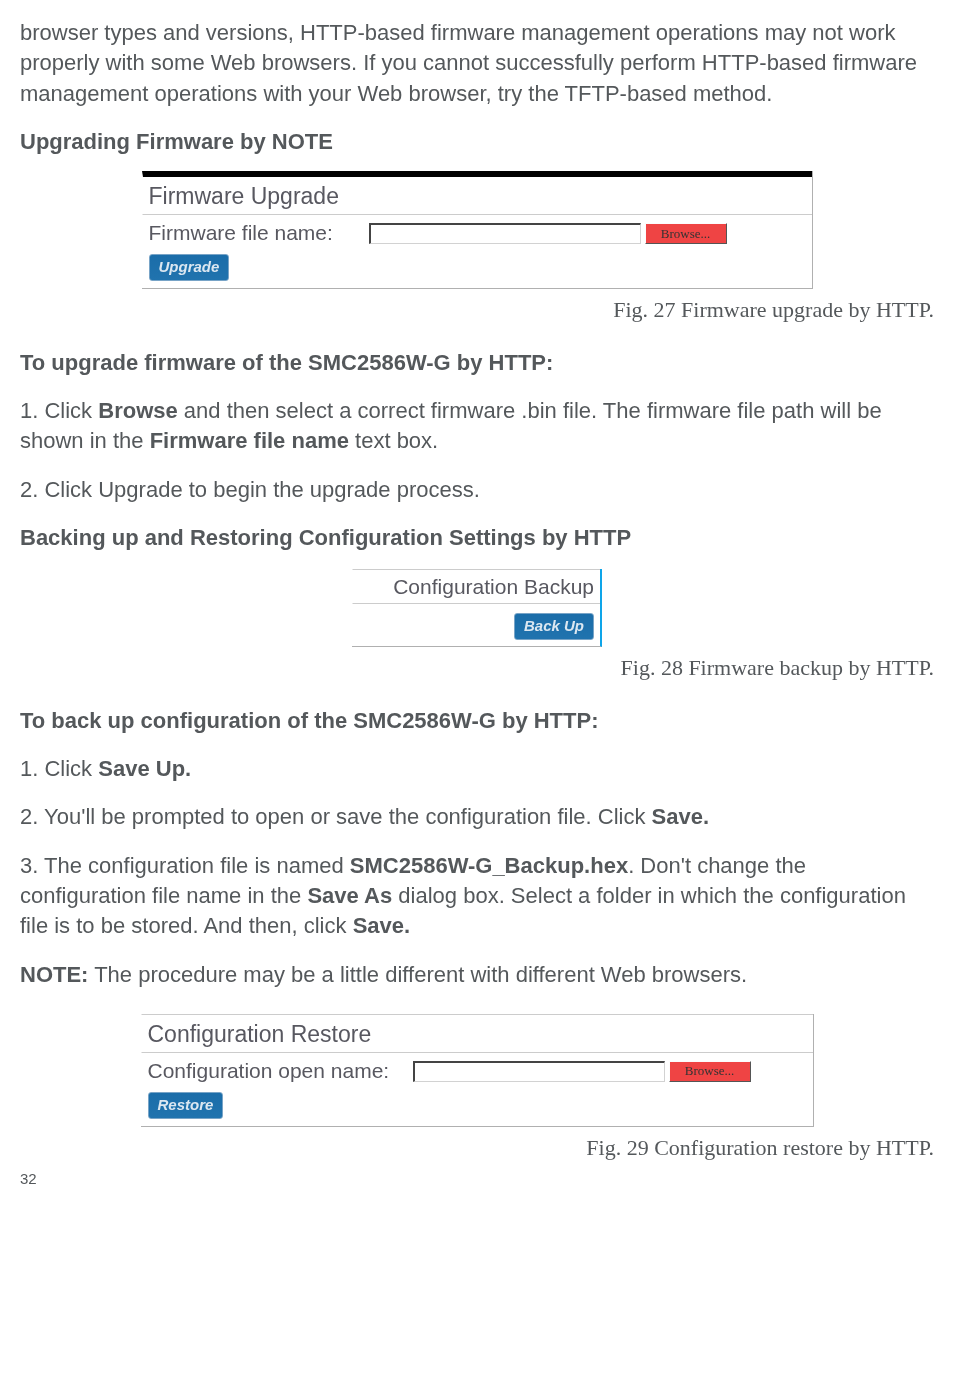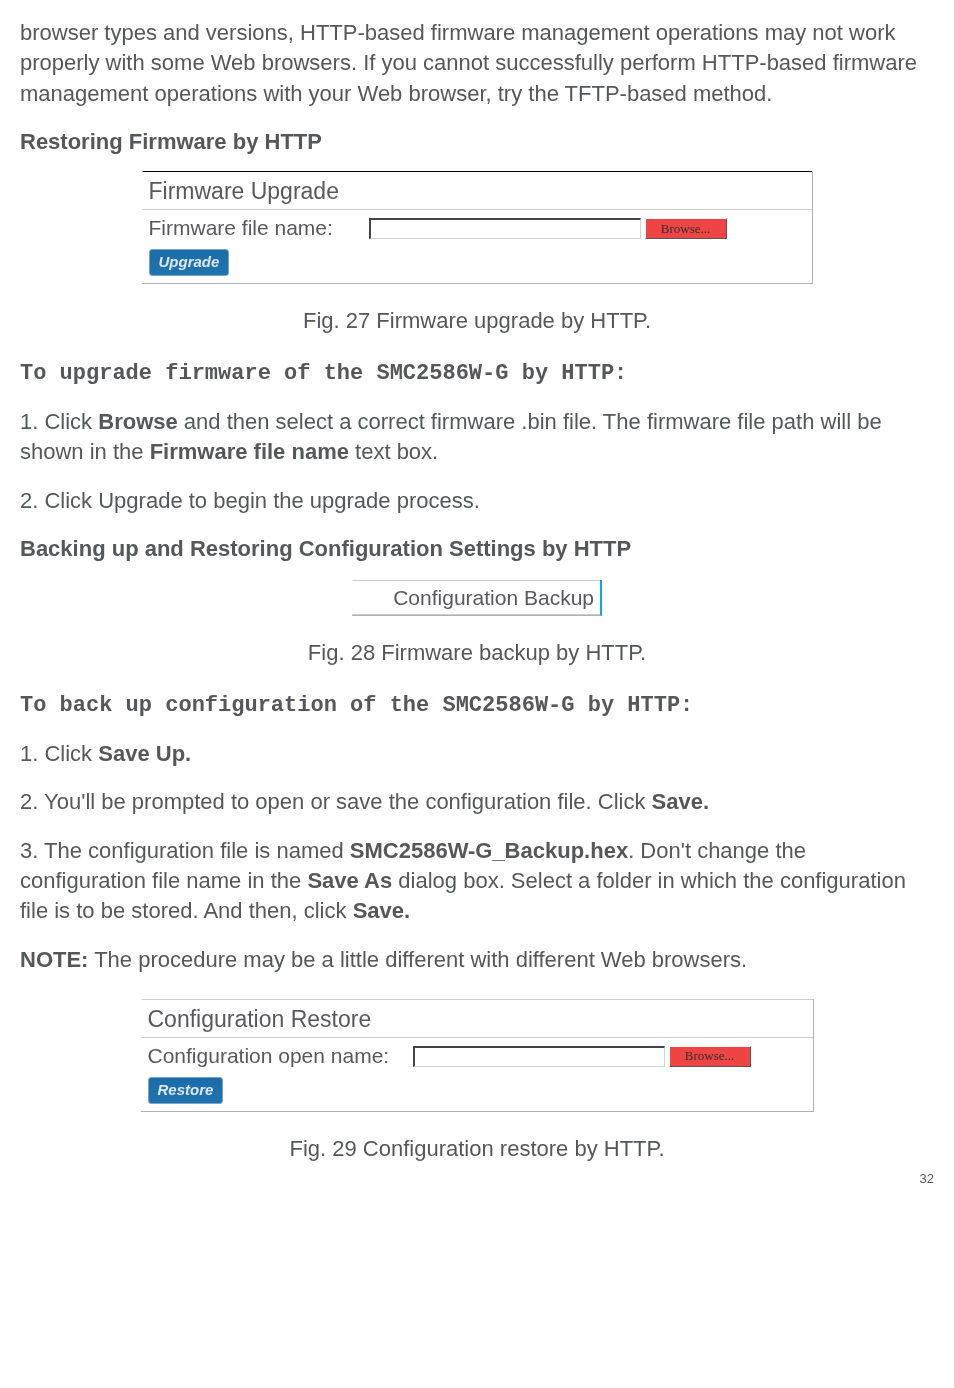--- a/index.html
+++ b/index.html
@@ -15,51 +15,51 @@
     p {
       margin: 0 0 18px 0;
     }
     .section-heading {
       font-weight: bold;
       margin: 0 0 14px 0;
     }
     .subheading {
       font-weight: bold;
       margin: 0 0 18px 0;
-      font-family: Liberation Mono, monospace;
     }
     .figure-caption {
-      text-align: center;
-      margin: 22px 0 22px 0;
+      text-align: right;
+      margin: 6px 0 22px 0;
+      font-family: Liberation Serif, serif;
     }
     .note-bold {
       font-weight: bold;
     }
     b {
       font-weight: bold;
     }
     .page-number {
-      text-align: right;
-      font-size: 13px;
+      text-align: left;
+      font-size: 15px;
       margin-top: 6px;
     }
     
     .fw-upgrade-box {
       width: 670px;
       margin: 0 auto 4px auto;
       border-right: 1px solid #b0b0b0;
       border-bottom: 1px solid #b0b0b0;
     }
     .fw-upgrade-title {
       font-family: "Trebuchet MS", Tahoma, Verdana, sans-serif;
       font-size: 23px;
       color: #585860;
       padding: 4px 6px 1px 6px;
       border-bottom: 1px solid #ccc;
-      border-top: 1px solid #000000;
+      border-top: 6px solid #000000;
       border-left: 1px solid #fff;
     }
     .fw-upgrade-body {
       padding: 4px 6px 7px 6px;
       font-family: "Trebuchet MS", Tahoma, Verdana, sans-serif;
       font-size: 21px;
       color: #585860;
       border-left: 1px solid #fff;
     }
     .fw-row {
@@ -159,21 +159,21 @@
     }
     .cfg-restore-label {
       width: 265px;
     }
   </style>
 </head>
 <body>
 
 <p>browser types and versions, HTTP-based firmware management operations may not work properly with some Web browsers. If you cannot successfully perform HTTP-based firmware management operations with your Web browser, try the TFTP-based method.</p>
 
-<p class="section-heading">Restoring Firmware by HTTP</p>
+<p class="section-heading">Upgrading Firmware by NOTE</p>
 
 <div class="fw-upgrade-box">
   <div class="fw-upgrade-title">Firmware Upgrade</div>
   <div class="fw-upgrade-body">
     <div class="fw-row">
       <span class="fw-label">Firmware file name:</span>
       <div class="fw-file-input"></div>
       <div class="fw-browse-btn">Browse...</div>
     </div>
     <div class="action-btn">Upgrade</div>
@@ -186,20 +186,23 @@
 <p>
   <span>1. Click </span><b>Browse</b><span> and then select a correct firmware .bin file. The firmware file path will be shown in the </span><b>Firmware file name</b><span> text box.</span>
 </p>
 
 <p>2. Click Upgrade to begin the upgrade process.</p>
 
 <p class="section-heading">Backing up and Restoring Configuration Settings by HTTP</p>
 
 <div class="cfg-backup-box">
   <div class="cfg-backup-title">Configuration Backup</div>
+  <div class="cfg-backup-body">
+    <div class="action-btn">Back Up</div>
+  </div>
 </div>
 <p class="figure-caption">Fig. 28 Firmware backup by HTTP.</p>
 
 <p class="subheading">To back up configuration of the SMC2586W-G by HTTP:</p>
 
 <p>
   <span>1. Click </span><b>Save Up.</b>
 </p>
 
 <p>

